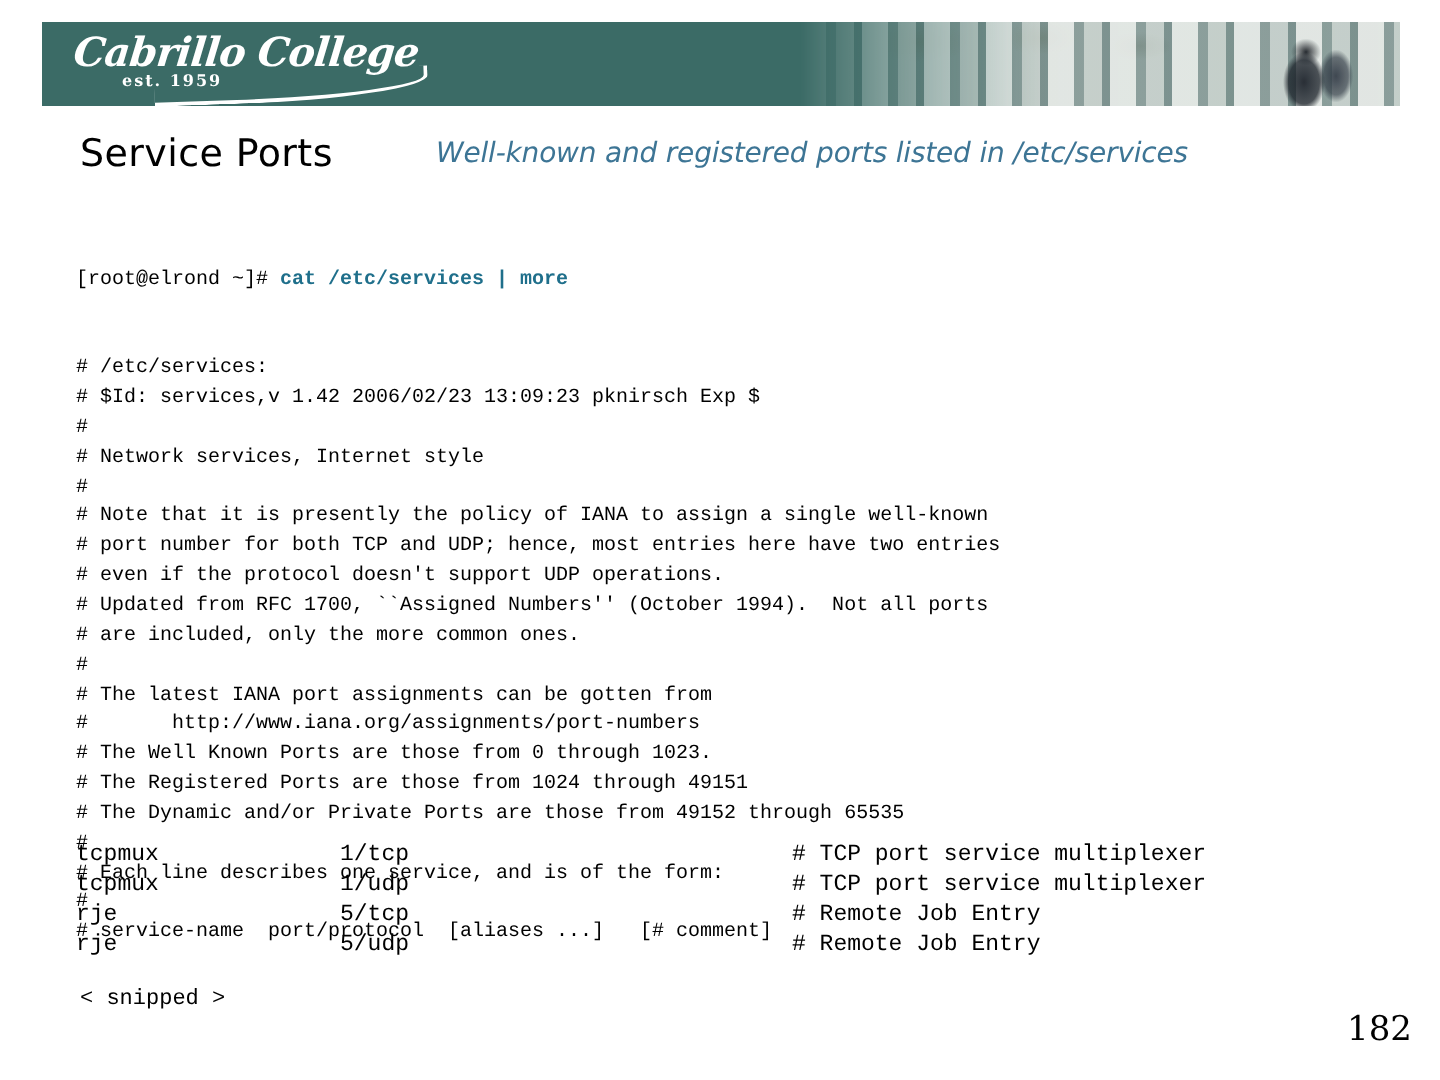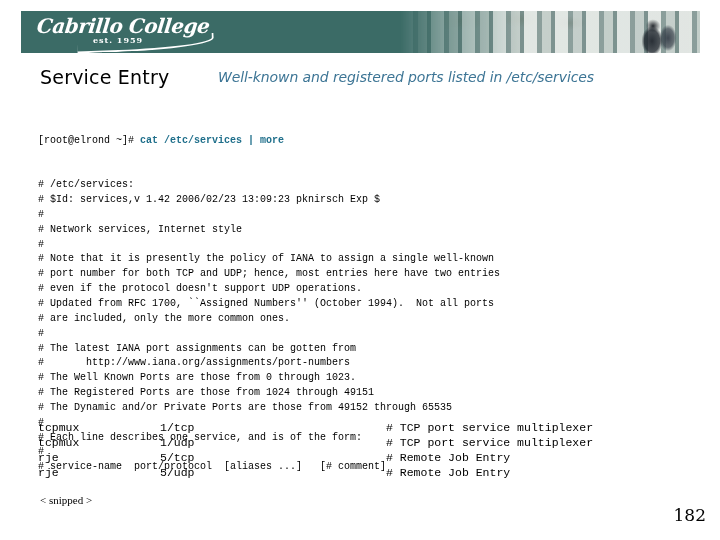--- a/index.html
+++ b/index.html
@@ -69,21 +69,21 @@
     line-height: 22px;
     white-space: nowrap;
     transform: skewX(-6deg);
   }
   #banner-logo .logo-est {
     font-family: "DejaVu Serif", serif;
     font-size: 8px;
     font-weight: bold;
     color: #ffffff;
     letter-spacing: 1px;
-    margin-left: 56px;
+    margin-left: 24px;
     margin-top: -2px;
   }
   #banner-logo .logo-swoosh {
     position: absolute;
     left: 40px;
     top: 20px;
     width: 135px;
     height: 14px;
     border-bottom: 2px solid #ffffff;
     border-right: 2px solid #ffffff;
@@ -166,29 +166,29 @@
     font-size: 11.5px;
     line-height: 14.85px;
     color: #000000;
     white-space: pre;
   }
   #entries .erow {
     height: 14.85px;
     position: relative;
   }
   #entries .c-name  { position: absolute; left: 0px;   top: 0; }
-  #entries .c-port  { position: absolute; left: 122px; top: 0; }
-  #entries .c-comm  { position: absolute; left: 348px; top: 0; }
+  #entries .c-port  { position: absolute; left: 132px; top: 0; }
+  #entries .c-comm  { position: absolute; left: 358px; top: 0; }
 
   
   #snipped {
     position: absolute;
     left: 40px;
     top: 494px;
-    font-family: Liberation Serif, serif;
+    font-family: Liberation Mono, monospace;
     font-size: 11px;
     color: #000000;
     white-space: nowrap;
   }
   #page-number {
     position: absolute;
     right: 14px;
     top: 505px;
     font-family: "DejaVu Serif", serif;
     font-size: 17px;
@@ -203,21 +203,21 @@
 
   <div id="banner-logo">
     <div class="logo-word">Cabrillo College</div>
     <div class="logo-est">est. 1959</div>
     <div class="logo-swoosh"></div>
   </div>
 
 </div>
 
 <div id="heading-row">
-  <div id="slide-title">Service Entry</div>
+  <div id="slide-title">Service Ports</div>
   <div id="slide-subtitle" style="color: rgb(61, 117, 149);">Well-known and registered ports listed in /etc/services</div>
 </div>
 
 <div id="terminal">
   <div class="line"><span class="prompt">[root@elrond ~]# </span><span class="cmd" style="color: rgb(31, 111, 139);">cat /etc/services | more</span></div>
   <div id="terminal-lines"><div class="line"># /etc/services:</div><div class="line"># $Id: services,v 1.42 2006/02/23 13:09:23 pknirsch Exp $</div><div class="line">#</div><div class="line"># Network services, Internet style</div><div class="line">#</div><div class="line"># Note that it is presently the policy of IANA to assign a single well-known</div><div class="line"># port number for both TCP and UDP; hence, most entries here have two entries</div><div class="line"># even if the protocol doesn't support UDP operations.</div><div class="line"># Updated from RFC 1700, ``Assigned Numbers'' (October 1994).  Not all ports</div><div class="line"># are included, only the more common ones.</div><div class="line">#</div><div class="line"># The latest IANA port assignments can be gotten from</div><div class="line">#       http://www.iana.org/assignments/port-numbers</div><div class="line"># The Well Known Ports are those from 0 through 1023.</div><div class="line"># The Registered Ports are those from 1024 through 49151</div><div class="line"># The Dynamic and/or Private Ports are those from 49152 through 65535</div><div class="line">#</div><div class="line"># Each line describes one service, and is of the form:</div><div class="line">#</div><div class="line"># service-name  port/protocol  [aliases ...]   [# comment]</div></div>
 </div>
 
 <div id="entries"><div class="erow"><span class="c-name">tcpmux</span><span class="c-port">1/tcp</span><span class="c-comm"># TCP port service multiplexer</span></div><div class="erow"><span class="c-name">tcpmux</span><span class="c-port">1/udp</span><span class="c-comm"># TCP port service multiplexer</span></div><div class="erow"><span class="c-name">rje</span><span class="c-port">5/tcp</span><span class="c-comm"># Remote Job Entry</span></div><div class="erow"><span class="c-name">rje</span><span class="c-port">5/udp</span><span class="c-comm"># Remote Job Entry</span></div></div>
 

